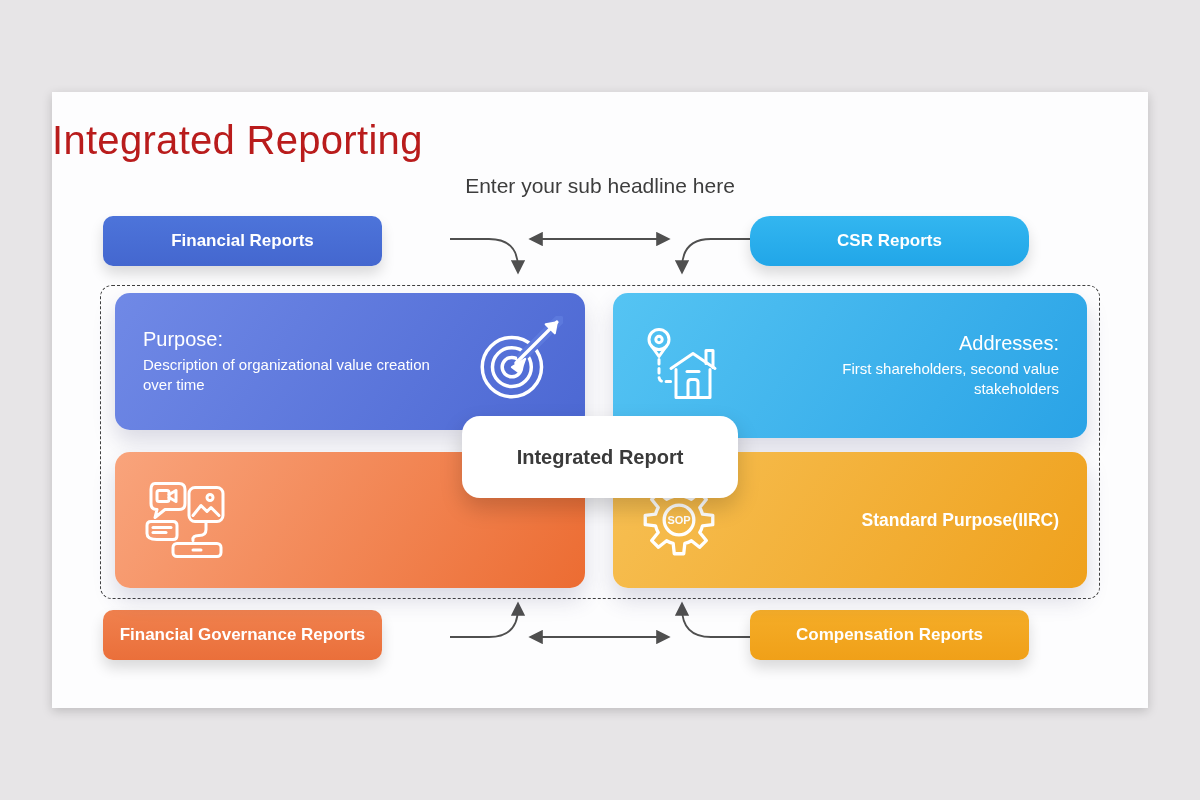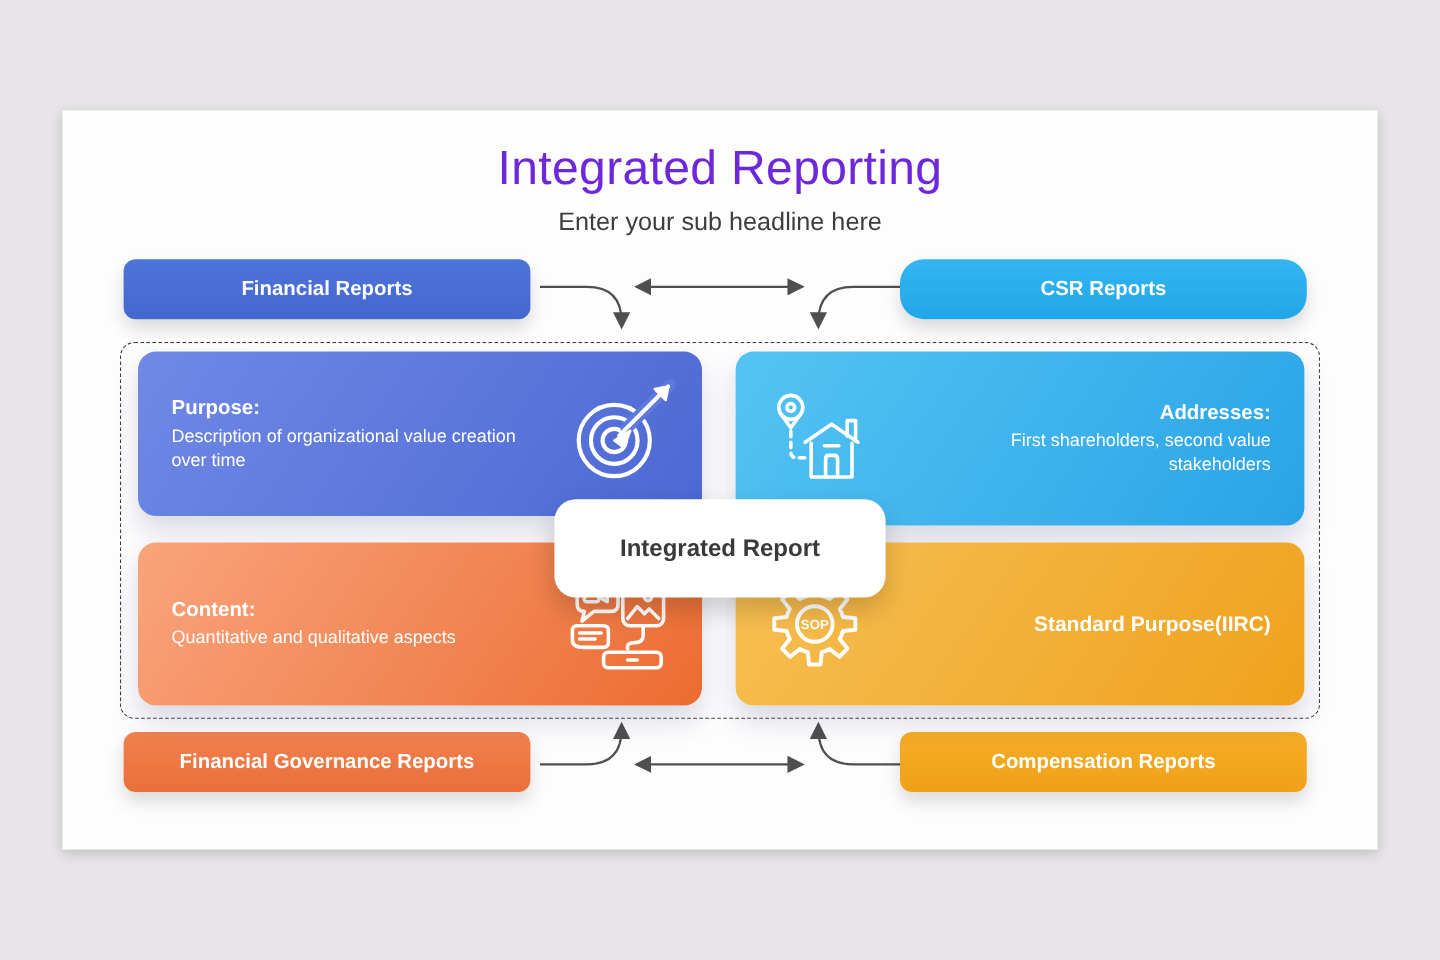--- a/index.html
+++ b/index.html
@@ -11,33 +11,32 @@
   .slide {
     position: absolute;
     left: 52px; top: 92px;
     width: 1096px; height: 616px;
     background: #fdfdfe;
     box-shadow: 0 3px 10px rgba(0,0,0,0.18);
   }
   
   .title {
     position: absolute; left: 0; top: 26px; width: 100%;
-    text-align: center;
-    font-size: 40px; font-weight: 500; color: #6d28d9;
+    font-size: 40px; font-weight: 500; color: #b91c1c;
     letter-spacing: 0.3px;
   }
   .subtitle {
     position: absolute; left: 0; top: 82px; width: 100%;
     text-align: center;
     font-size: 21px; color: #3d3d3d;
   }
   
   .pill {
     position: absolute;
-    width: 339px; height: 50px;
+    width: 279px; height: 50px;
     border-radius: 10px;
     display: flex; align-items: center; justify-content: center;
     color: #fff; font-size: 17px; font-weight: bold;
     box-shadow: 0 8px 14px rgba(0,0,0,0.14);
   }
   .pill::before {
     content: ""; position: absolute; inset: 0;
     border-radius: inherit; z-index: -1;
   }
   .pill-financial   { left: 51px;  top: 124px; background: linear-gradient(180deg,#4d74da,#4467cf); }
@@ -78,21 +77,21 @@
   .card-addresses::before { background: #1f93d2; transform: translate(-8px,8px); }
   .card-content   { left: 63px;  top: 360px; width: 470px; height: 136px;
                     background: linear-gradient(125deg,#f9a47c,#ec6c32); }
   .card-content::before   { background: #d55f2a; transform: translate(8px,-8px); }
   .card-standard  { left: 561px; top: 360px; width: 474px; height: 136px;
                     background: linear-gradient(125deg,#f7c054,#efa11d);
                     padding: 0 28px 0 22px; }
   .card-standard::before  { background: #d3921d; transform: translate(-8px,-8px); }
   .card-text { flex: 1; }
   .card-text.right { text-align: right; }
-  .card-heading { font-size: 17px; font-weight: bold; margin-bottom: 4px; }
+  .card-heading { font-size: 20px; font-weight: normal; margin-bottom: 4px; }
   .card-body { font-size: 15px; line-height: 1.32; }
   .card-purpose .card-body { max-width: 300px; }
   .card-addresses .card-body { margin-left: auto; max-width: 250px; }
   .card-icon { flex: 0 0 auto; display: flex; align-items: center; justify-content: center; }
   .card-icon svg { display: block; }
   .standard-heading { font-size: 17.5px; font-weight: bold; }
   
   .center-box {
     position: absolute;
     left: 410px; top: 324px;
@@ -182,24 +181,20 @@
         <line x1="52" y1="48" x2="64" y2="48"></line>
       </svg>
     </div>
     <div class="card-text right">
       <div class="card-heading">Addresses:</div>
       <div class="card-body">First shareholders, second value stakeholders</div>
     </div>
   </div>
 
   <div class="card card-content">
-    <div class="card-text">
-      <div class="card-heading">Content:</div>
-      <div class="card-body">Quantitative and qualitative aspects</div>
-    </div>
     <div class="card-icon">
       <svg width="90" height="86" viewBox="0 0 90 85" fill="none" stroke="#ffffff" stroke-width="3" stroke-linecap="round" stroke-linejoin="round">
         <path d="M12,6 L36,6 Q42,6 42,12 L42,26 Q42,32 36,32 L22,32 L12,40 L14,32 Q8,32 8,26 L8,12 Q8,6 12,6 z"></path>
         <rect x="14" y="13" width="12" height="11" rx="2"></rect>
         <path d="M26,17 L33,13 L33,24 L26,20"></path>
         <rect x="46" y="10" width="34" height="34" rx="6"></rect>
         <circle cx="67" cy="20" r="3"></circle>
         <path d="M50,38 L58,28 L64,34 L68,30 L76,38"></path>
         <path d="M8,44 L30,44 Q34,44 34,48 L34,58 Q34,62 30,62 L14,62 Q4,62 4,56 L4,48 Q4,44 8,44 z"></path>
         <line x1="10" y1="50" x2="28" y2="50"></line>

